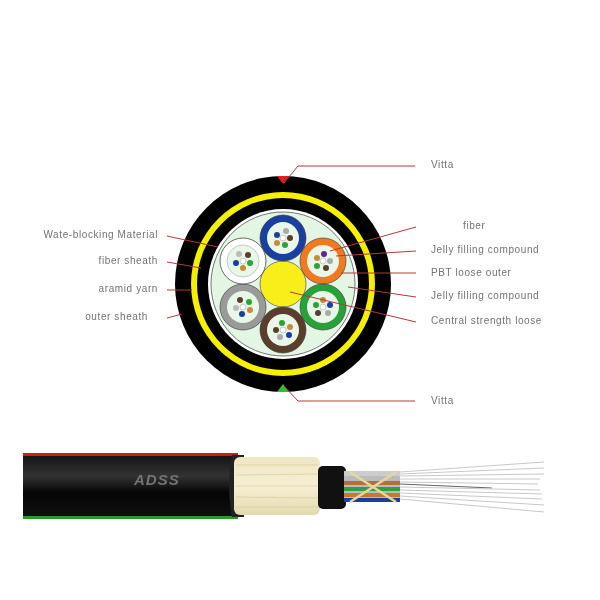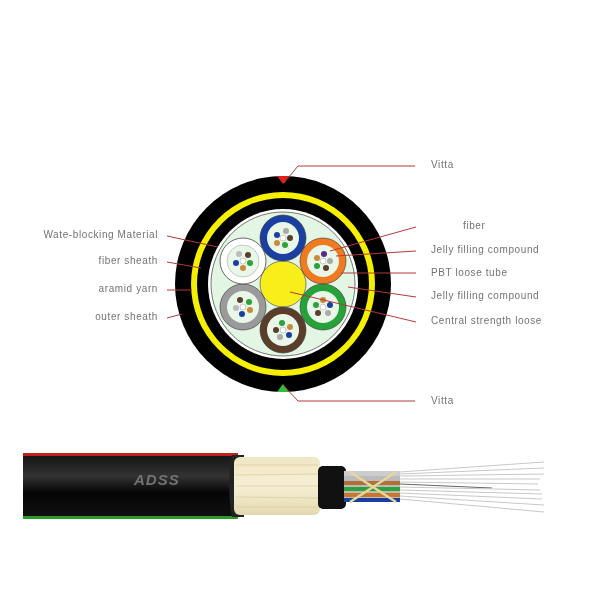--- a/index.html
+++ b/index.html
@@ -152,21 +152,21 @@
       <line x1="400" y1="499" x2="544" y2="512"></line>
     </g>
   </g>
 </svg>
 
 <div class="adss-text">ADSS</div>
 
 <div class="label left" style="right:442px; top:229px;">Wate-blocking Material</div>
 <div class="label left" style="right:442px; top:255px;">fiber sheath</div>
 <div class="label left" style="right:442px; top:283px;">aramid yarn</div>
-<div class="label left" style="right:442px; top:311px;">outer sheath</div>
+<div class="label left" style="right:452px; top:311px;">outer sheath</div>
 
 <div class="label" style="left:431px; top:159px;">Vitta</div>
 <div class="label" style="left:431px; top:220px;margin-left:32px;">fiber</div>
 <div class="label" style="left:431px; top:244px;">Jelly filling compound</div>
-<div class="label" style="left:431px; top:267px;">PBT loose tube</div>
+<div class="label" style="left:431px; top:267px;">PBT loose outer</div>
 <div class="label" style="left:431px; top:290px;">Jelly filling compound</div>
 <div class="label" style="left:431px; top:315px;">Central strength loose</div>
 <div class="label" style="left:431px; top:395px;">Vitta</div>
 
 </body></html>

